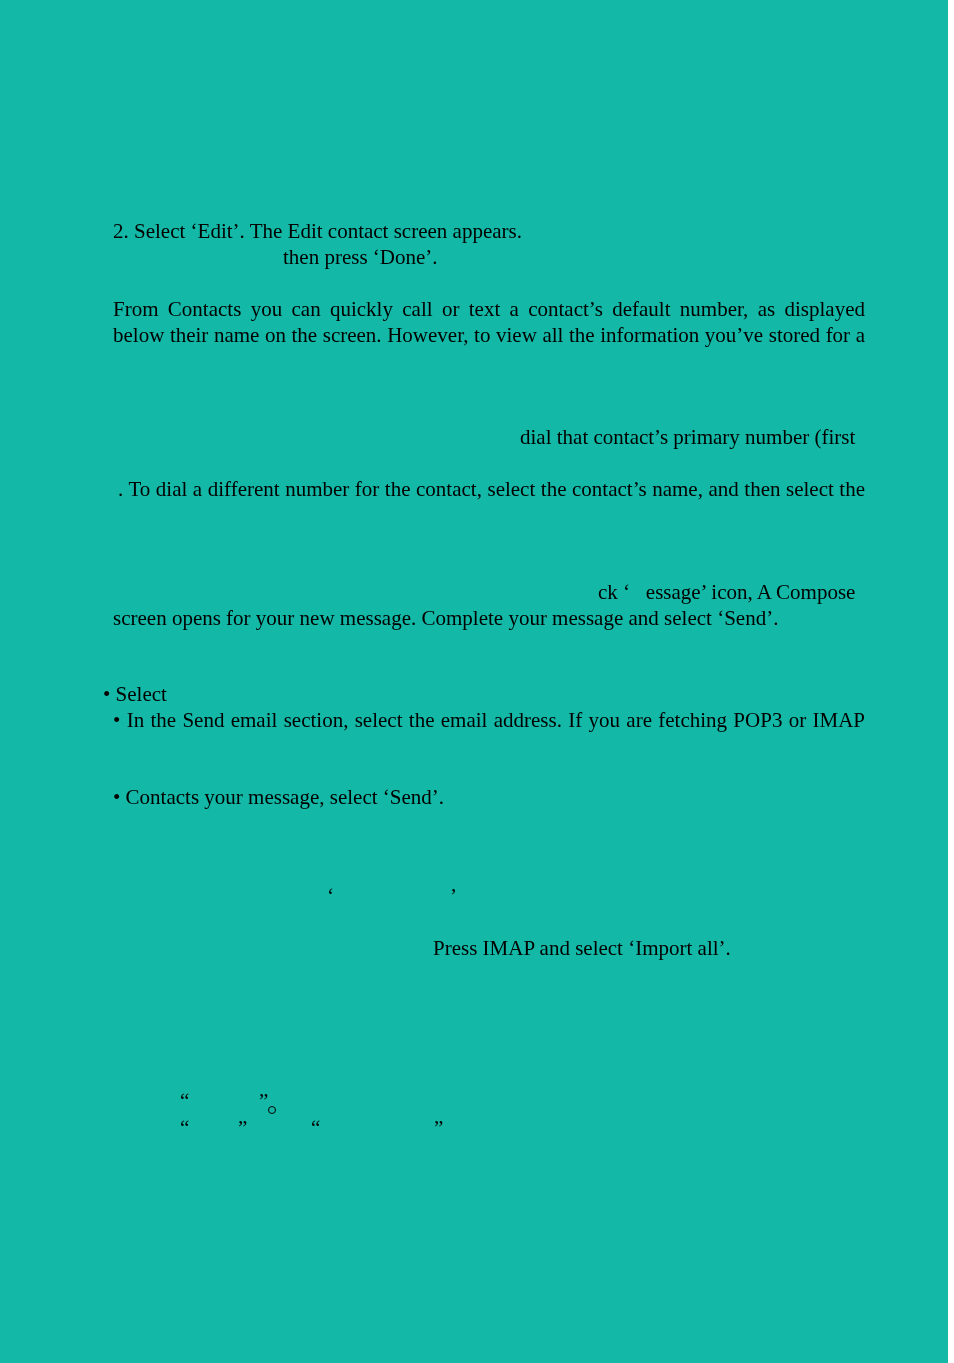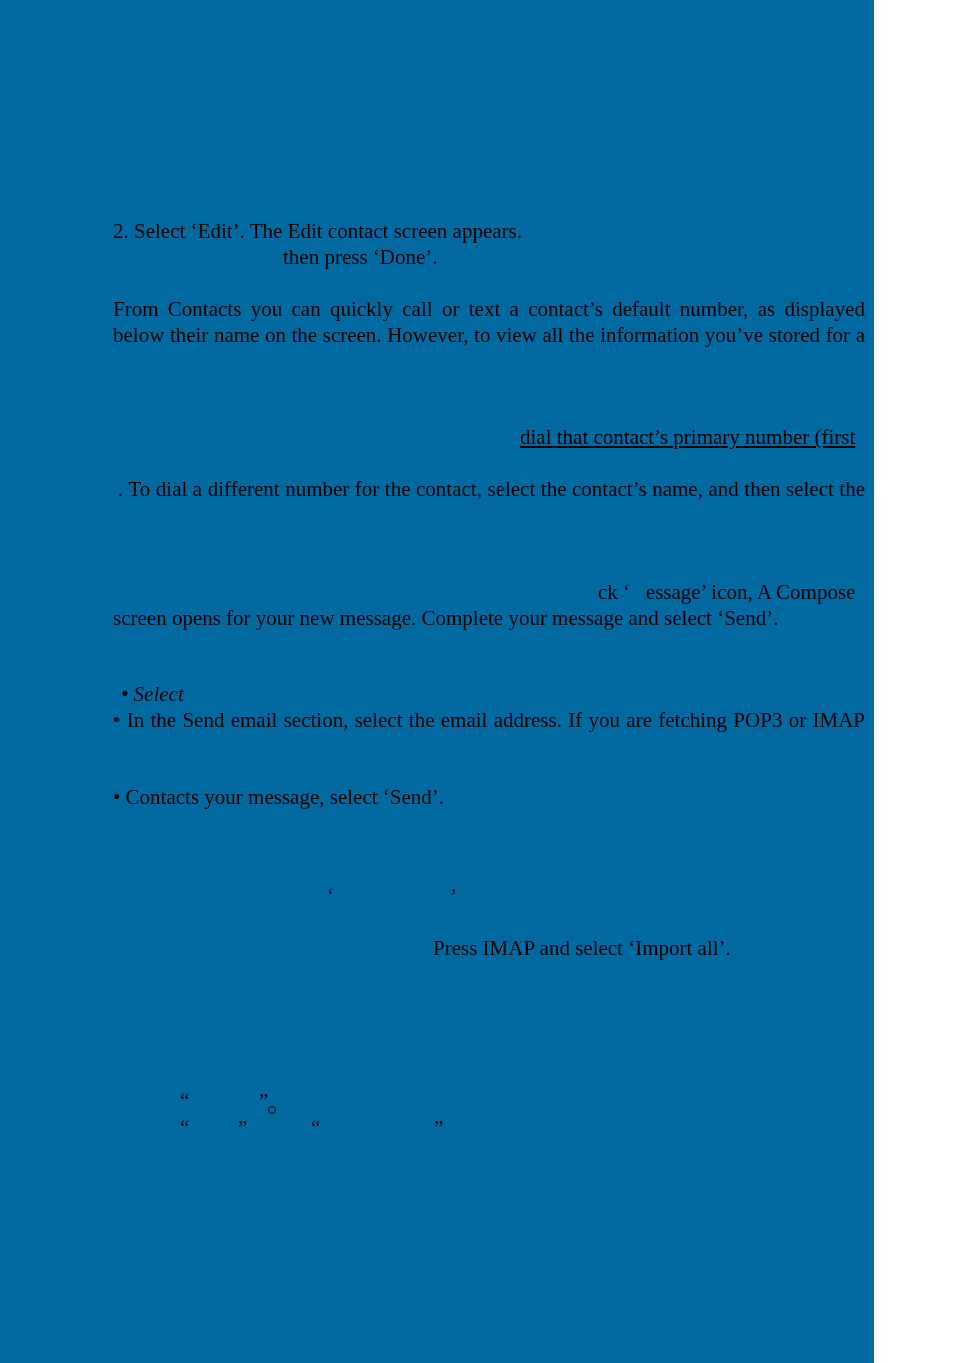--- a/index.html
+++ b/index.html
@@ -1,41 +1,41 @@
 <!DOCTYPE html>
 <html><head>
 <meta charset="utf-8">
 <style>
   html, body { margin: 0; padding: 0; background: #ffffff; }
   .page {
     position: relative;
-    width: 874px;
+    width: 948px;
     height: 1363px;
-    background: #0369a1;
+    background: #14b8a6;
     color: #000000;
     font-family: "Liberation Serif", serif;
     font-size: 21px;
     line-height: 26px;
     overflow: hidden;
   }
   
   .ln { position: absolute; white-space: pre; }
   
   .jl { position: absolute; text-align: justify; text-align-last: justify; white-space: normal; }
 
   .l-step2     { left: 113px; top: 218px; }
   .l-done      { left: 283px; top: 244px; }
   .l-para1a    { left: 113px; top: 296px; width: 752px; }
   .l-para1b    { left: 113px; top: 322px; width: 752px; }
   .l-para2     { left: 113px; top: 373px; width: 752px; }
-  .l-dialfrag  { left: 520px; top: 424px; text-decoration: underline; }
+  .l-dialfrag  { left: 520px; top: 424px; }
   .l-dial2     { left: 118px; top: 476px; width: 747px; }
   .l-composefrag { left: 598px; top: 579px; text-align: right; }
   .l-compose2  { left: 113px; top: 605px; }
-  .l-bullet1   { left: 121px; top: 681px; font-style: italic; }
+  .l-bullet1   { left: 103px; top: 681px; }
   .l-bullet2   { left: 113px; top: 707px; width: 752px; }
   .l-bullet3   { left: 113px; top: 784px; }
   .l-sq-open   { left: 327px; top: 883px; }
   .l-sq-close  { left: 450px; top: 883px; }
   .l-import    { left: 433px; top: 935px; }
 
   .l-cjk1-open  { left: 180px; top: 1088px; }
   .l-cjk1-close { left: 259px; top: 1088px; }
   .l-cjk2-open  { left: 180px; top: 1115px; }
   .l-cjk2-close { left: 238px; top: 1115px; }

